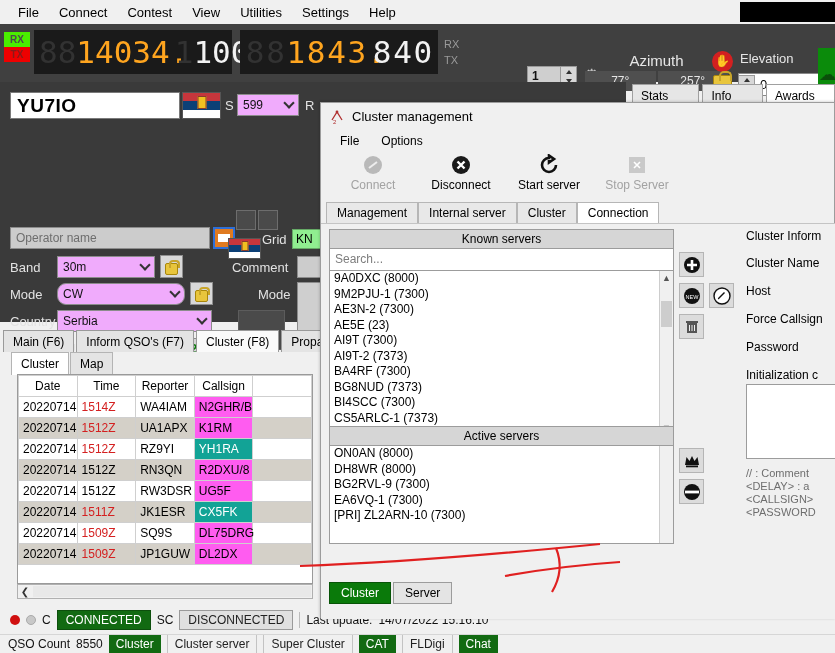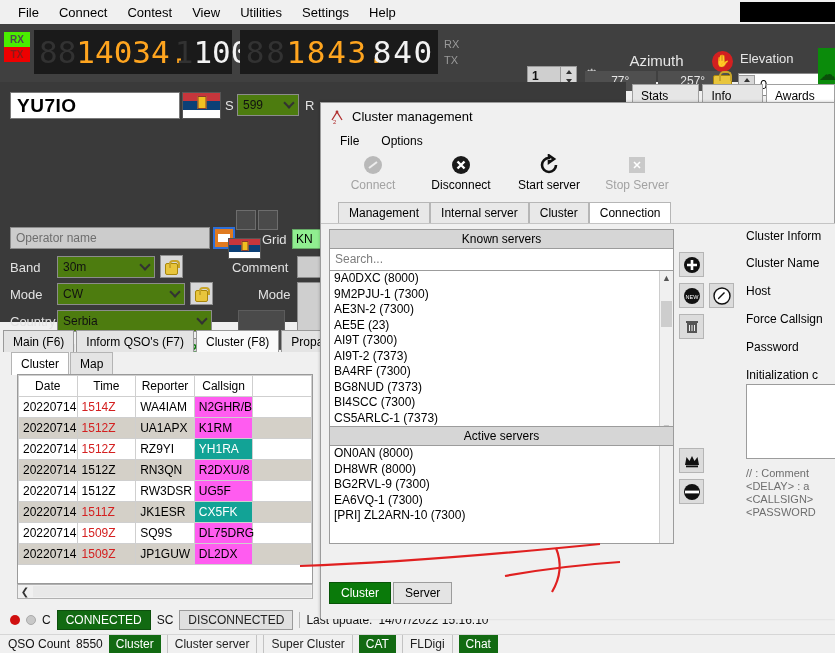--- a/index.html
+++ b/index.html
@@ -98,41 +98,41 @@
   .flag .crest { position: absolute; left: 50%; top: 3px; transform: translateX(-50%);
                  width: 9px; height: 13px; background: #f0c020; border: 1px solid #8b3a2a; }
   .lbl-d { color: #e2e2e2; font-size: 13px; }
   .s-lbl { position: absolute; left: 225px; top: 16px; }
   .s-sel { position: absolute; left: 237px; top: 12px; width: 62px; height: 22px; }
   .r-lbl { position: absolute; left: 305px; top: 16px; }
   .sq { position: absolute; width: 20px; height: 20px; background: #4a4a4a; border: 1px solid #6d6d6d; }
   .sq.a { left: 236px; top: 128px; }
   .sq.b { left: 258px; top: 128px; }
 
-  .dsel { background: #4d7c0f; border: 1px solid #8c8c8c; font-size: 12px; color: #111;
+  .dsel { background: #f0abfc; border: 1px solid #8c8c8c; font-size: 12px; color: #111;
           padding: 2px 16px 2px 5px; position: relative; display: flex; align-items: center; }
   .dsel::after { content: ''; position: absolute; right: 5px; top: 50%; margin-top: -2px;
                  width: 6px; height: 6px; border-right: 2px solid #333; border-bottom: 2px solid #333;
                  transform: translateY(-50%) rotate(45deg); }
   .tinput { background: #ccc; border: 1px solid #8c8c8c; font-size: 12px; color: #6e6e6e;
             padding: 3px 5px; display: flex; align-items: center; }
 
   .op-name { position: absolute; left: 10px; top: 145px; width: 200px; height: 22px; }
   .op-btn { position: absolute; left: 213px; top: 145px; width: 22px; height: 22px;
             background: #e07a20; border: 2px solid #2e6fd8; }
   .op-btn::after { content:''; position:absolute; left:3px; top:5px; width:12px; height:8px;
                    background:#fff; }
   .grid-lbl { position: absolute; left: 262px; top: 150px; }
   .grid-val { position: absolute; left: 292px; top: 147px; width: 34px; height: 20px;
               background: #90ee90; border: 1px solid #6a6; font-size: 12px; padding: 2px 3px; }
   .band-lbl { position: absolute; left: 10px; top: 178px; }
   .band-sel { position: absolute; left: 57px; top: 174px; width: 98px; height: 22px; }
   .band-lock { position: absolute; left: 160px; top: 173px; width: 23px; height: 23px; background: #d8d8d8; border: 1px solid #8f8f8f; }
   .mode-lbl { position: absolute; left: 10px; top: 205px; }
-  .mode-sel { position: absolute; left: 57px; top: 201px; width: 128px; height: 22px; }
+  .mode-sel { position: absolute; left: 57px; top: 201px; width: 128px; height: 22px; border-radius: 9px; }
   .mode-lock { position: absolute; left: 190px; top: 200px; width: 23px; height: 23px; background: #d8d8d8; border: 1px solid #8f8f8f; }
   .pad { position: absolute; width: 13px; height: 12px; background: #e8c53c; border: 1px solid #a8860b; border-radius: 2px; left: 4px; top: 7px; }
   .pad::before { content: ''; position: absolute; left: 3px; top: -4px; width: 7px; height: 6px;
                  border: 2px solid #c8a52a; border-bottom: none; border-radius: 4px 4px 0 0; }
   .cmt-lbl { position: absolute; left: 232px; top: 178px; }
   .cmt-box { position: absolute; left: 297px; top: 174px; width: 29px; height: 22px; background: #ccc; border: 1px solid #8c8c8c; }
   .note-lbl { position: absolute; left: 258px; top: 205px; }
   .note-box { position: absolute; left: 297px; top: 200px; width: 29px; height: 68px; background: #cfcfcf; border: 1px solid #8c8c8c; }
   .ctry-lbl { position: absolute; left: 10px; top: 232px; }
   .ctry-sel { position: absolute; left: 57px; top: 228px; width: 155px; height: 22px; }
@@ -219,21 +219,21 @@
          background: #f0f0f0; border: 1px solid #9c9c9c; box-shadow: 0 0 3px rgba(0,0,0,.25); }
   .dlg-title { height: 27px; display: flex; align-items: center; padding-left: 8px; font-size: 13px; background: #f0f0f0; }
   .dlg-icon { width: 16px; height: 16px; margin-right: 7px; position: relative; }
   .dlg-icon svg { display: block; }
   .dlg-menu { height: 22px; display: flex; align-items: center; padding-left: 10px; gap: 4px; }
   .dlg-menu .mi { padding: 2px 9px; font-size: 12px; }
   .dlg-tools { height: 52px; display: flex; align-items: flex-start; padding-left: 16px; gap: 16px; }
   .tool { width: 72px; text-align: center; font-size: 12px; }
   .tool .ic { height: 26px; display: flex; align-items: center; justify-content: center; }
   .tool.dis { color: #a2a2a2; }
-  .dlg-tabs { position: absolute; left: 0; top: 99px; width: 515px; height: 22px; display: flex; padding-left: 17px; }
+  .dlg-tabs { position: absolute; left: 0; top: 99px; width: 515px; height: 22px; display: flex; padding-left: 5px; }
   .dlg-tabs .t { background: #e8e8e8; border: 1px solid #b6b6b6; padding: 3px 10px; font-size: 12px; }
   .dlg-tabs .t.act { background: #fff; border-bottom-color: #fff; }
   .dlg-body { position: absolute; left: 0; top: 120px; width: 515px; height: 396px; background: #f0f0f0;
               border-top: 1px solid #c4c4c4; }
 
   .grp-head { background: #d6d6d6; border: 1px solid #9c9c9c; text-align: center;
               font-size: 12px; padding: 2px 0; }
   .known { position: absolute; left: 8px; top: 5px; width: 345px; }
   .search-box { width: 100%; height: 22px; background: #fff; border: 1px solid #9c9c9c;
                 border-top: none; font-size: 12px; color: #7d7d7d; padding: 3px 5px; }

